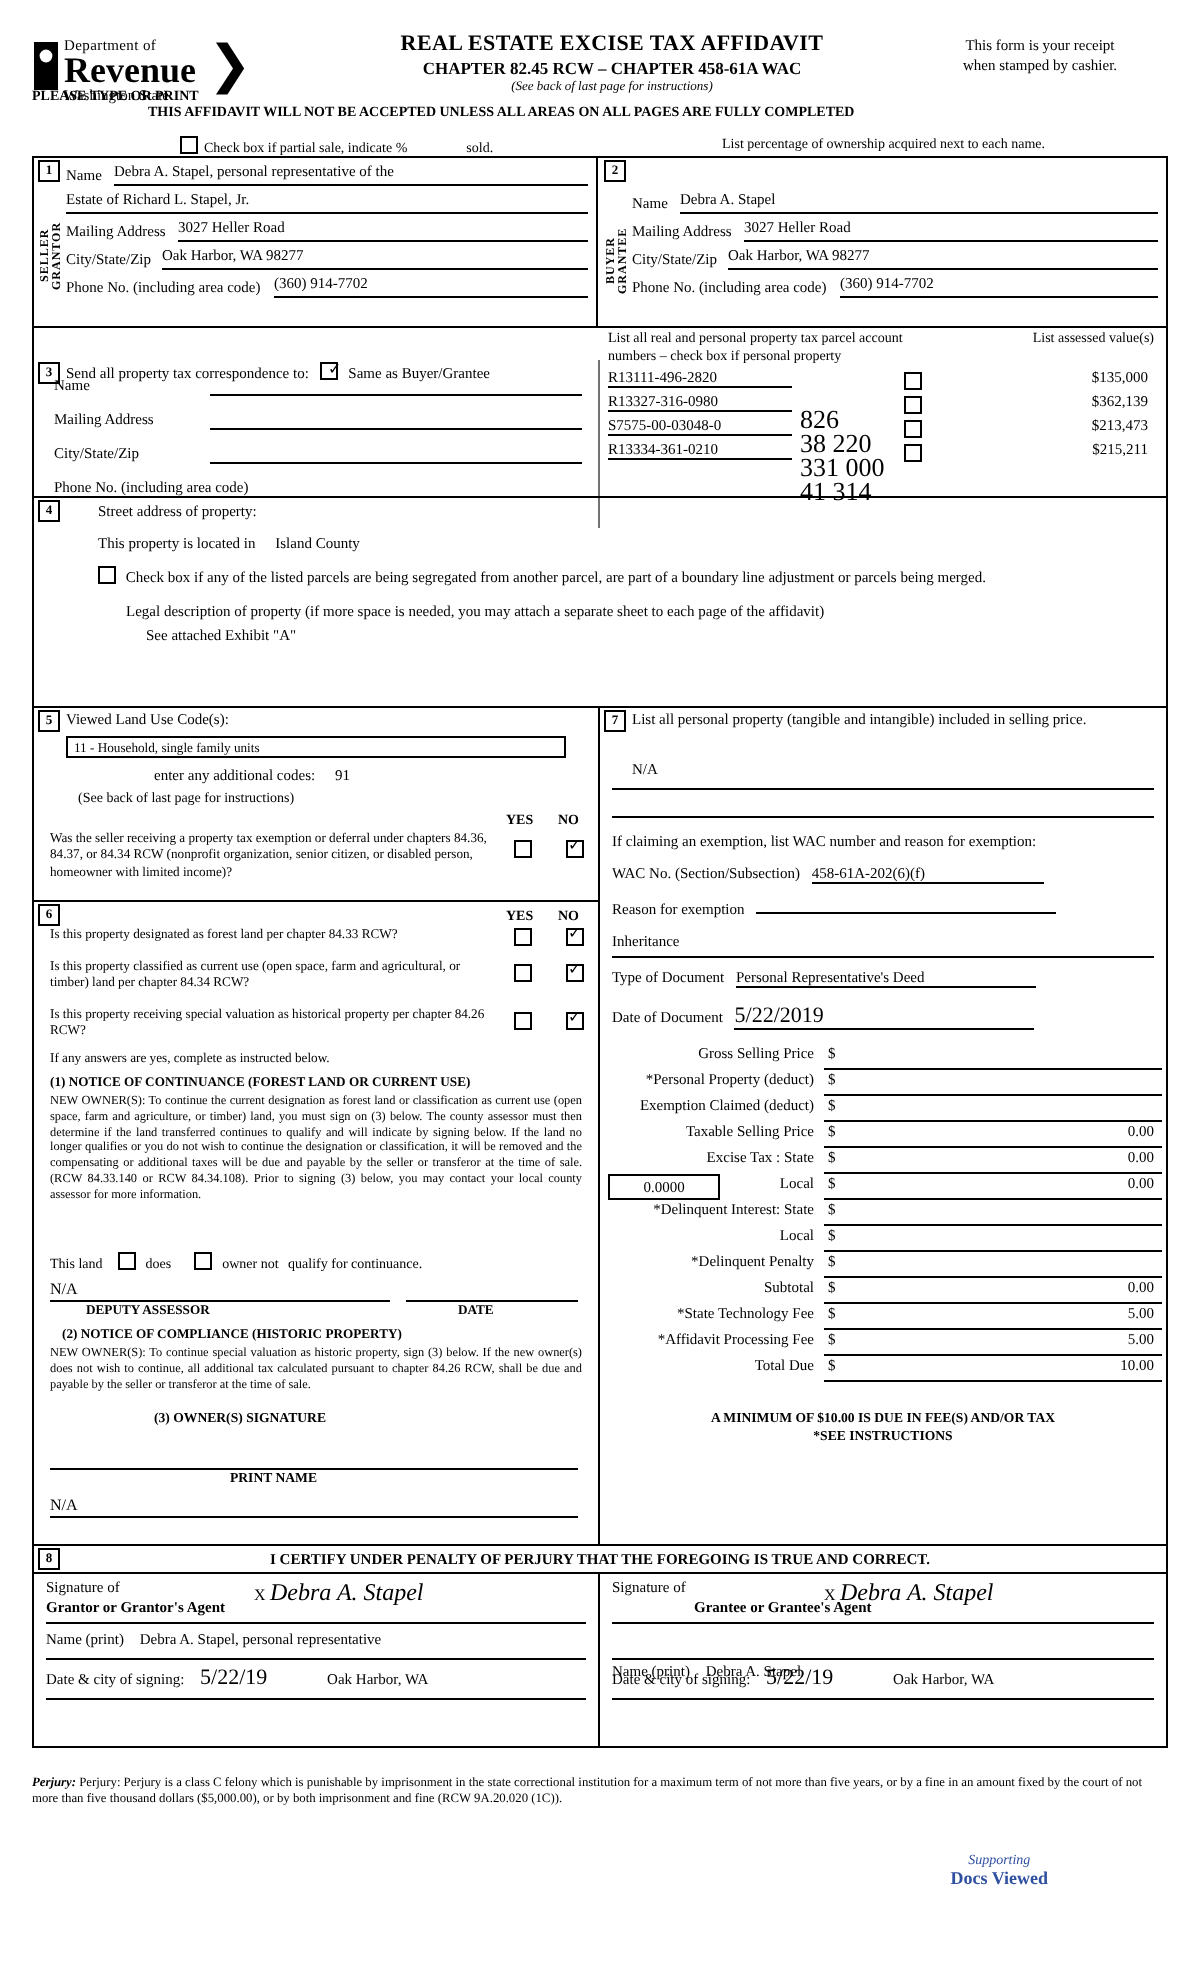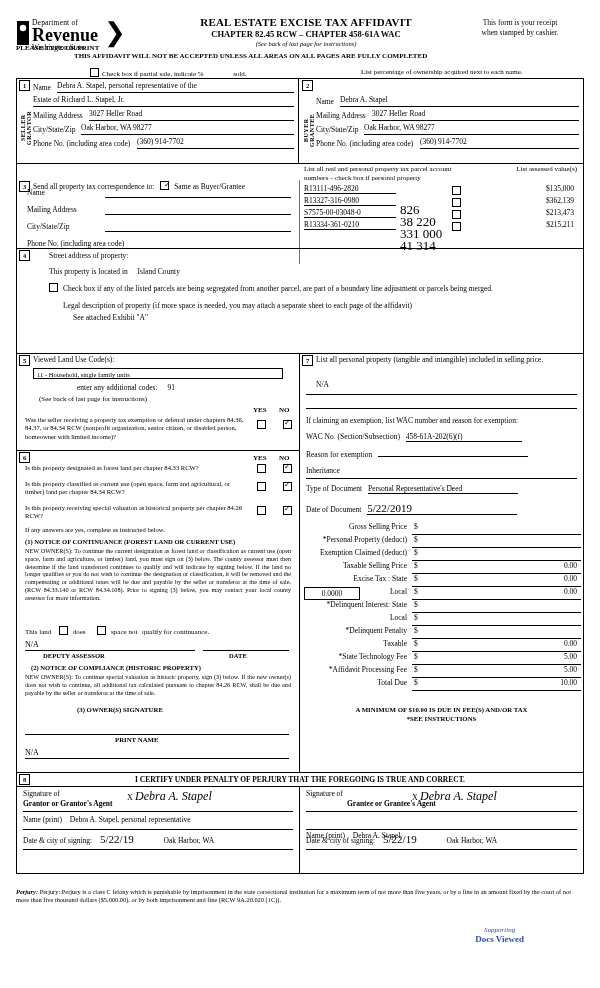--- a/index.html
+++ b/index.html
@@ -297,21 +297,21 @@
           <div class="small" style="position:absolute;left:8px;top:172px;width:260px;">If any answers are yes, complete as instructed below.</div>
 
           <div style="position:absolute;left:8px;top:184px;width:266px;font-size:6.6px;font-weight:bold;">(1) NOTICE OF CONTINUANCE (FOREST LAND OR CURRENT USE)</div>
           <div class="tiny" style="position:absolute;left:8px;top:193px;width:266px;text-align:justify;">NEW OWNER(S): To continue the current designation as forest land or classification as current use (open space, farm and agriculture, or timber) land, you must sign on (3) below. The county assessor must then determine if the land transferred continues to qualify and will indicate by signing below. If the land no longer qualifies or you do not wish to continue the designation or classification, it will be removed and the compensating or additional taxes will be due and payable by the seller or transferor at the time of sale. (RCW 84.33.140 or RCW 84.34.108). Prior to signing (3) below, you may contact your local county assessor for more information.</div>
 
           <div style="position:absolute;left:8px;top:272px;font-size:7px;">
             <span>This land</span>
             <span class="box" style="margin-left:6px;"></span>
             <span>does</span>
             <span class="box" style="margin-left:10px;"></span>
-            <span>space not</span>
+            <span>owner not</span>
             <span style="margin-left:3px;">qualify for continuance.</span>
           </div>
 
           <div style="position:absolute;left:8px;top:286px;font-size:8px;">N/A</div>
           <div style="position:absolute;left:8px;top:296px;width:170px;border-top:1px solid #000;"></div>
           <div style="position:absolute;left:186px;top:296px;width:86px;border-top:1px solid #000;"></div>
           <div style="position:absolute;left:26px;top:298px;font-size:6.6px;font-weight:bold;">DEPUTY ASSESSOR</div>
           <div style="position:absolute;left:212px;top:298px;font-size:6.6px;font-weight:bold;">DATE</div>
 
           <div style="position:absolute;left:14px;top:310px;width:260px;font-size:6.6px;font-weight:bold;">(2) NOTICE OF COMPLIANCE (HISTORIC PROPERTY)</div>
@@ -411,21 +411,21 @@
                 </span>
             </div>
             <div class="moneyrow">
               <span class="ml">*Delinquent Penalty</span>
               <span class="mv">
                   <span class="dollar">$</span>
                   <span></span>
                 </span>
             </div>
             <div class="moneyrow">
-              <span class="ml">Taxable</span>
+              <span class="ml">Subtotal</span>
               <span class="mv">
                   <span class="dollar">$</span>
                   <span>0.00</span>
                 </span>
             </div>
             <div class="moneyrow">
               <span class="ml">*State Technology Fee</span>
               <span class="mv">
                   <span class="dollar">$</span>
                   <span>5.00</span>

